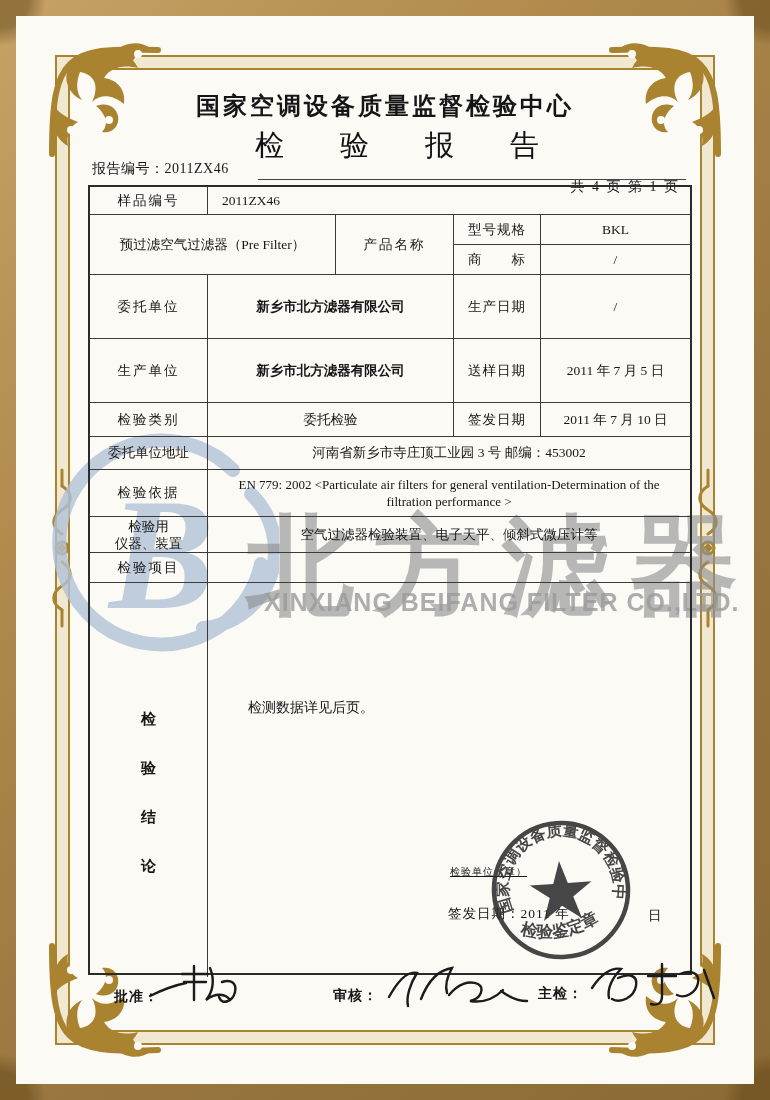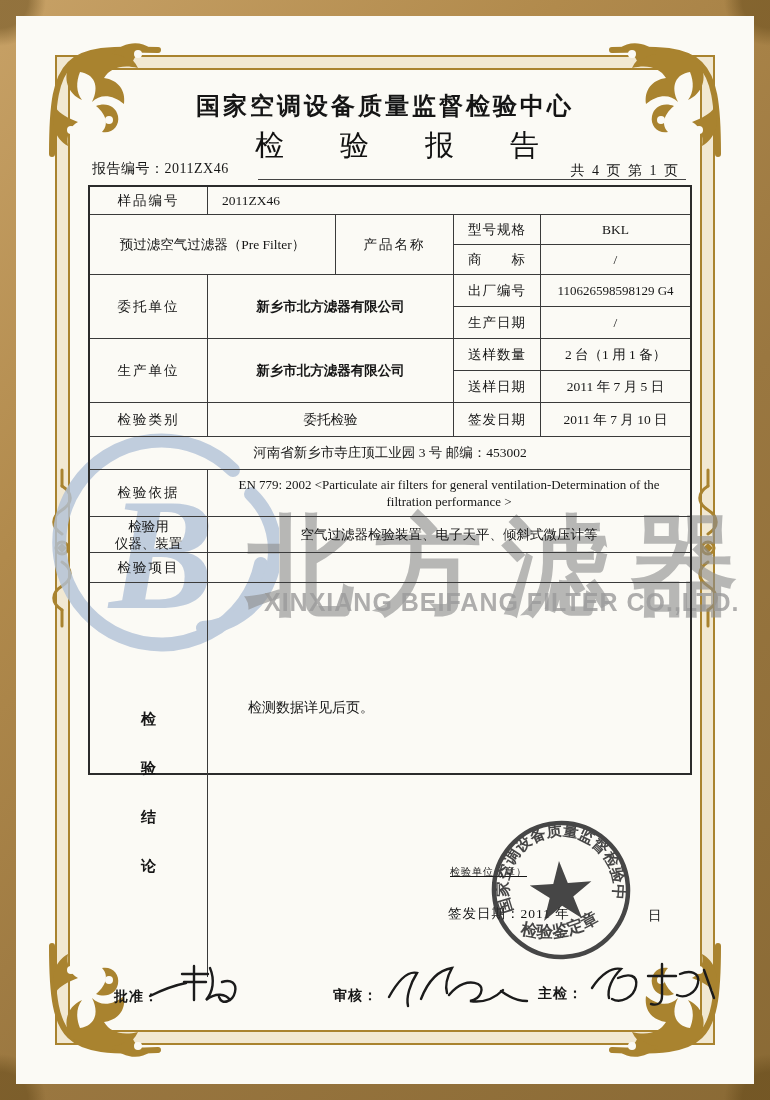--- a/index.html
+++ b/index.html
@@ -33,25 +33,25 @@
 
   
   .org-title{position:absolute;left:0;top:90px;width:100%;text-align:center;
              font-family:"Liberation Sans","DejaVu Sans",sans-serif;font-weight:bold;
              font-size:24px;letter-spacing:3px;color:#151515;}
   .report-title{position:absolute;left:12px;top:126px;width:100%;text-align:center;
              font-family:"Liberation Sans","DejaVu Sans",sans-serif;font-weight:normal;
              font-size:29px;letter-spacing:24px;text-indent:24px;color:#111;}
   .repno-row{position:absolute;left:88px;top:160px;width:596px;font-size:14px;color:#161616;}
   .repno-left{position:absolute;left:4px;top:0;letter-spacing:.5px;}
-  .page-info{position:absolute;right:4px;top:2px;letter-spacing:2px;}
+  .page-info{position:absolute;right:4px;top:18px;letter-spacing:2px;}
   .repno-line{position:absolute;left:258px;top:179px;width:428px;border-top:1.5px solid #444;}
 
   
-  .tbl{position:absolute;left:88px;top:185px;width:604px;height:590px;
+  .tbl{position:absolute;left:88px;top:185px;width:604px;height:790px;
        border:2px solid #2b2b2b;box-sizing:border-box;font-size:13.5px;color:#161616;}
   .row{display:flex;box-sizing:border-box;border-bottom:1px solid #3a3a3a;}
   .row:last-child{border-bottom:none;}
   .cell{box-sizing:border-box;display:flex;align-items:center;justify-content:center;
         text-align:center;padding:2px 4px;}
   .ca{width:118px;border-right:1px solid #3a3a3a;letter-spacing:2px;flex:none;}
   .cb{width:246px;border-right:1px solid #3a3a3a;flex:none;}
   .cmerge{flex:1;}
   .cd{flex:1;display:flex;flex-direction:column;}
   .subrow{flex:1;display:flex;box-sizing:border-box;border-bottom:1px solid #3a3a3a;}
@@ -221,57 +221,50 @@
           <div class="cell csv">/</div>
         </div>
       </div>
     </div>
 
     <div class="row" style="height:64px">
       <div class="cell ca">委托单位</div>
       <div class="cell cb" style="font-weight:bold">新乡市北方滤器有限公司</div>
       <div class="cd">
         <div class="subrow">
-          <div class="cell csl">出厂编号</div>
-          <div class="cell csv small">110626598598129 G4</div>
-        </div>
-        <div class="subrow">
           <div class="cell csl">生产日期</div>
           <div class="cell csv">/</div>
         </div>
       </div>
     </div>
 
     <div class="row" style="height:64px">
       <div class="cell ca">生产单位</div>
       <div class="cell cb" style="font-weight:bold">新乡市北方滤器有限公司</div>
       <div class="cd">
         <div class="subrow">
-          <div class="cell csl">送样数量</div>
-          <div class="cell csv">2 台（1 用 1 备）</div>
-        </div>
-        <div class="subrow">
           <div class="cell csl">送样日期</div>
           <div class="cell csv">2011 年 7 月 5 日</div>
         </div>
       </div>
     </div>
 
     <div class="row" style="height:34px">
       <div class="cell ca">检验类别</div>
       <div class="cell cb">委托检验</div>
       <div class="cd">
         <div class="subrow">
           <div class="cell csl">签发日期</div>
           <div class="cell csv">2011 年 7 月 10 日</div>
         </div>
       </div>
     </div>
 
     <div class="row" style="height:33px">
+      <div class="cell ca" style="letter-spacing:0">委托单位地址</div>
       <div class="cell cmerge">河南省新乡市寺庄顶工业园 3 号  邮编：453002</div>
     </div>
 
     <div class="row" style="height:47px">
       <div class="cell ca">检验依据</div>
       <div class="cell cmerge small" style="padding:2px 8px">EN 779: 2002 &lt;Particulate air filters for general ventilation-Determination of the filtration performance &gt;</div>
     </div>
 
     <div class="row" style="height:36px">
       <div class="cell ca two-line" style="letter-spacing:0">

